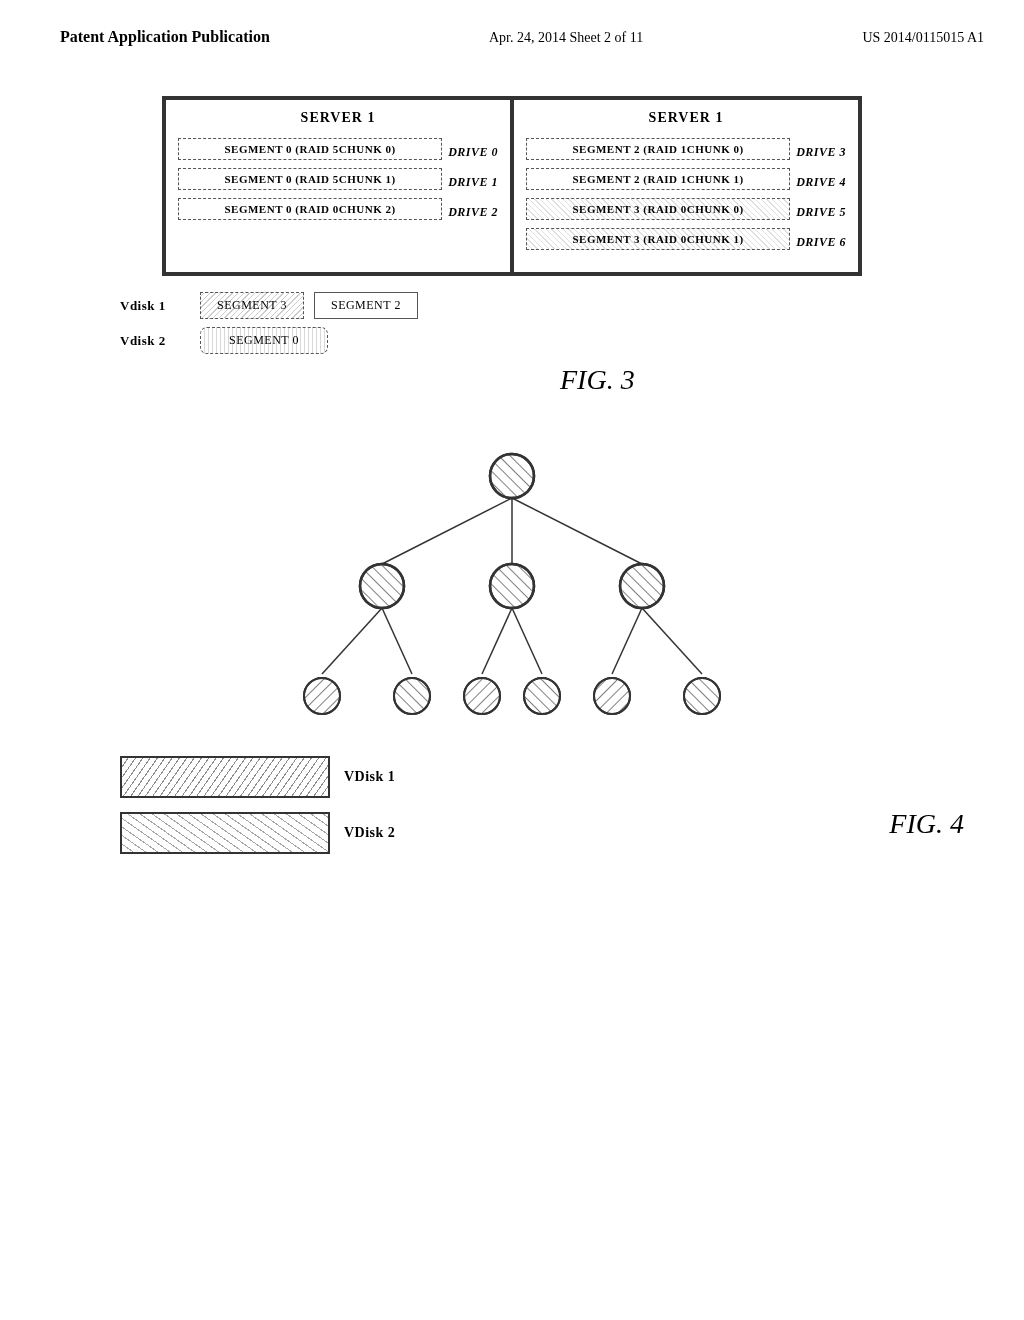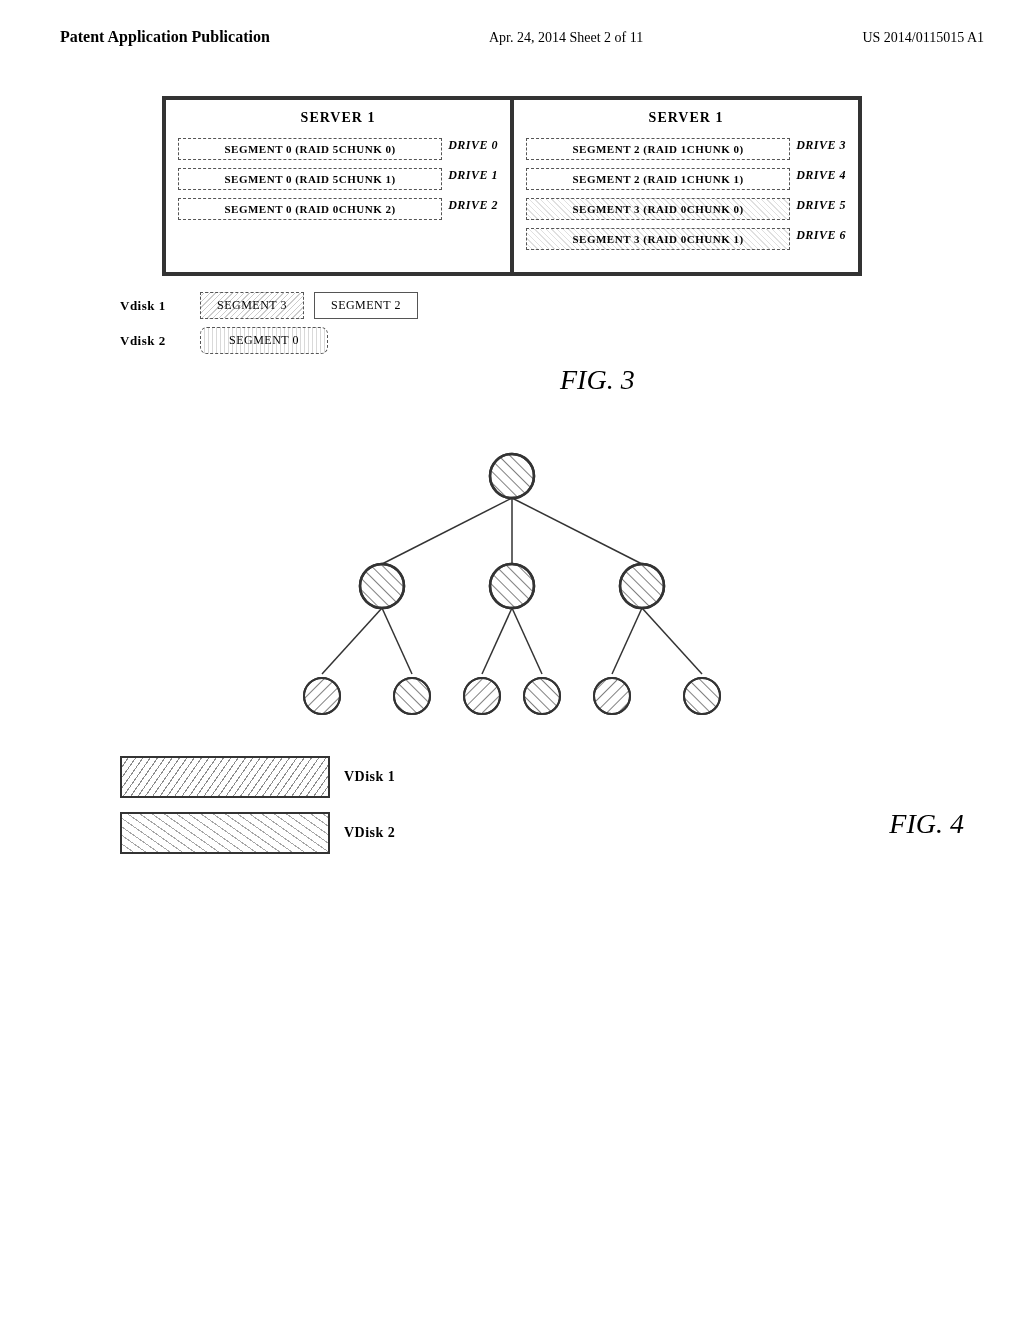--- a/index.html
+++ b/index.html
@@ -66,21 +66,21 @@
     .server-title {
       text-align: center;
       font-size: 14px;
       font-weight: bold;
       margin-bottom: 12px;
       letter-spacing: 1px;
     }
 
     .drive-row {
       display: flex;
-      align-items: flex-start;
+      align-items: flex-end;
       margin-bottom: 8px;
       gap: 6px;
     }
 
     .segment-box {
       border: 1.5px dashed #555;
       padding: 4px 8px;
       font-size: 11px;
       font-weight: bold;
       letter-spacing: 0.5px;

